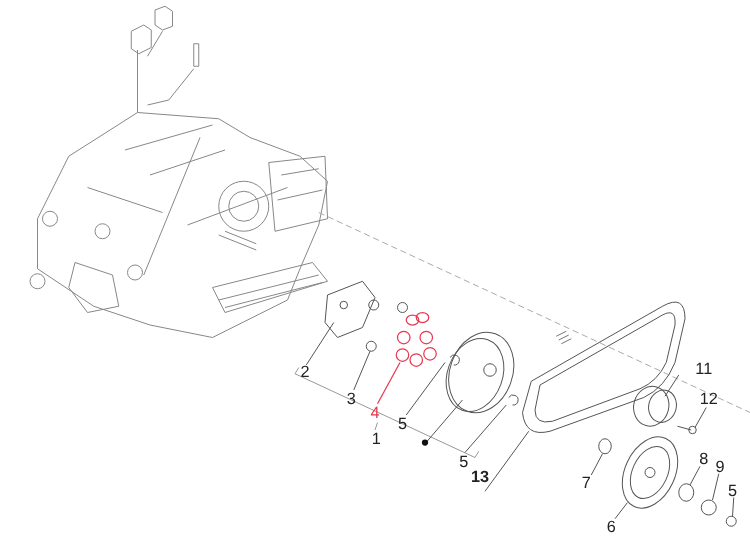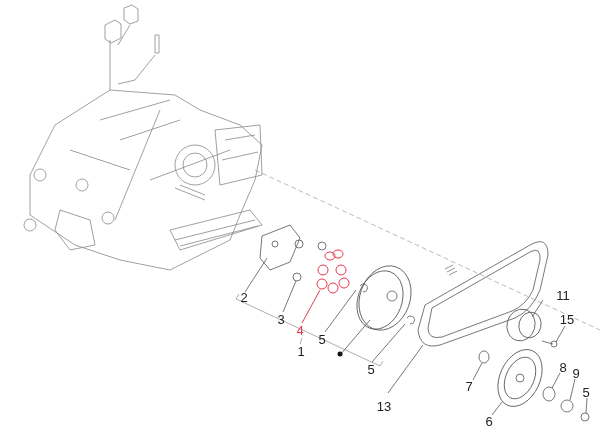--- a/index.html
+++ b/index.html
@@ -125,15 +125,15 @@
     <span class="callout" style="left: 281px; top: 319px;">3</span>
     <span class="callout hl" style="left: 300px; top: 330px;">4</span>
     <span class="callout" style="left: 322px; top: 339px;">5</span>
     <span class="callout" style="left: 371px; top: 369px;">5</span>
     <span class="callout" style="left: 489px; top: 421px;">6</span>
     <span class="callout" style="left: 469px; top: 386px;">7</span>
     <span class="callout" style="left: 563px; top: 367px;">8</span>
     <span class="callout" style="left: 576px; top: 373px;">9</span>
     <span class="callout" style="left: 586px; top: 392px;">5</span>
     <span class="callout" style="left: 547px; top: 295px; margin-left: 16px;">11</span>
-    <span class="callout" style="left: 567px; top: 319px;">15</span>
-    <span class="callout" style="left: 384px; top: 406px;">13</span>
+    <span class="callout" style="left: 567px; top: 319px;">12</span>
+    <span class="callout" style="left: 384px; top: 381px; font-weight: bold;">13</span>
   </div>
 
 </body></html>

